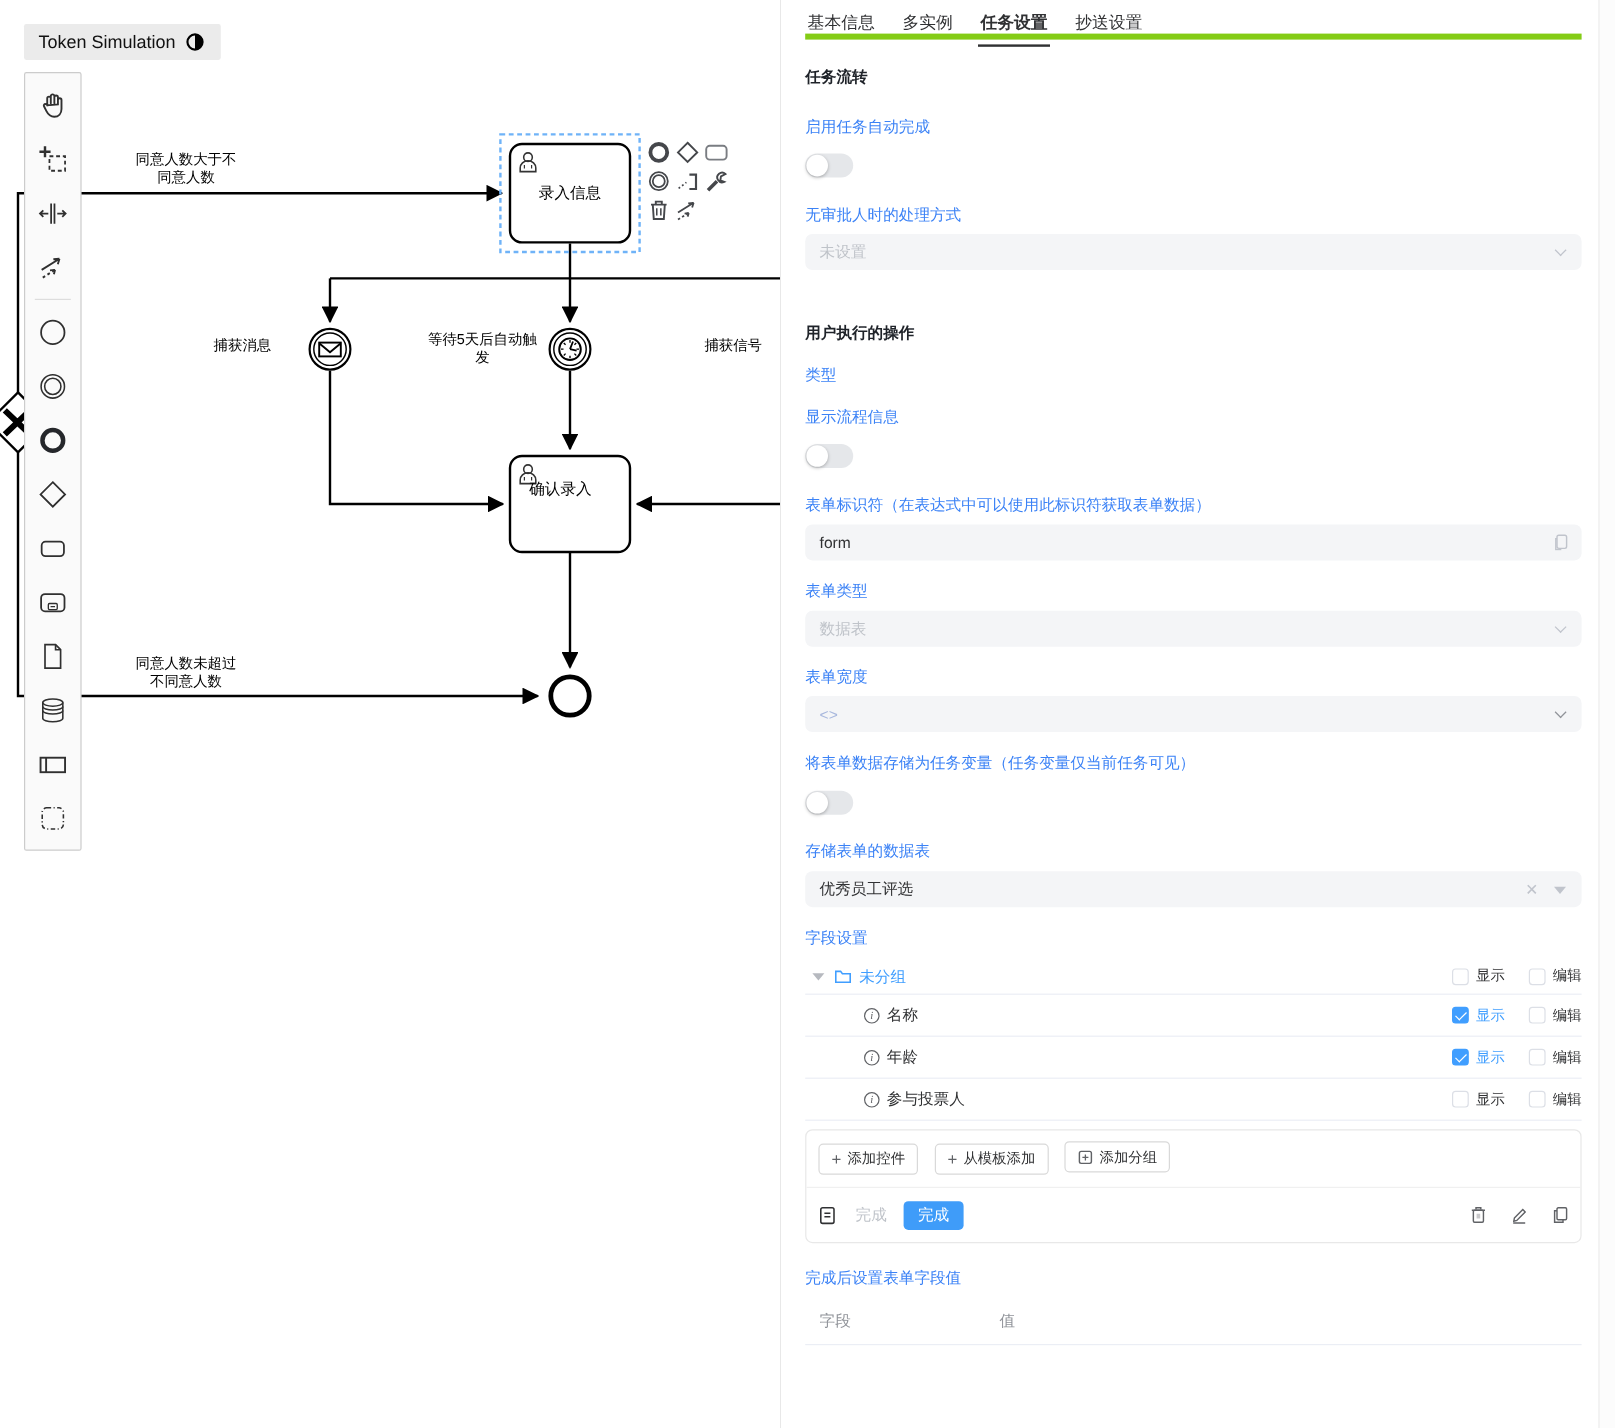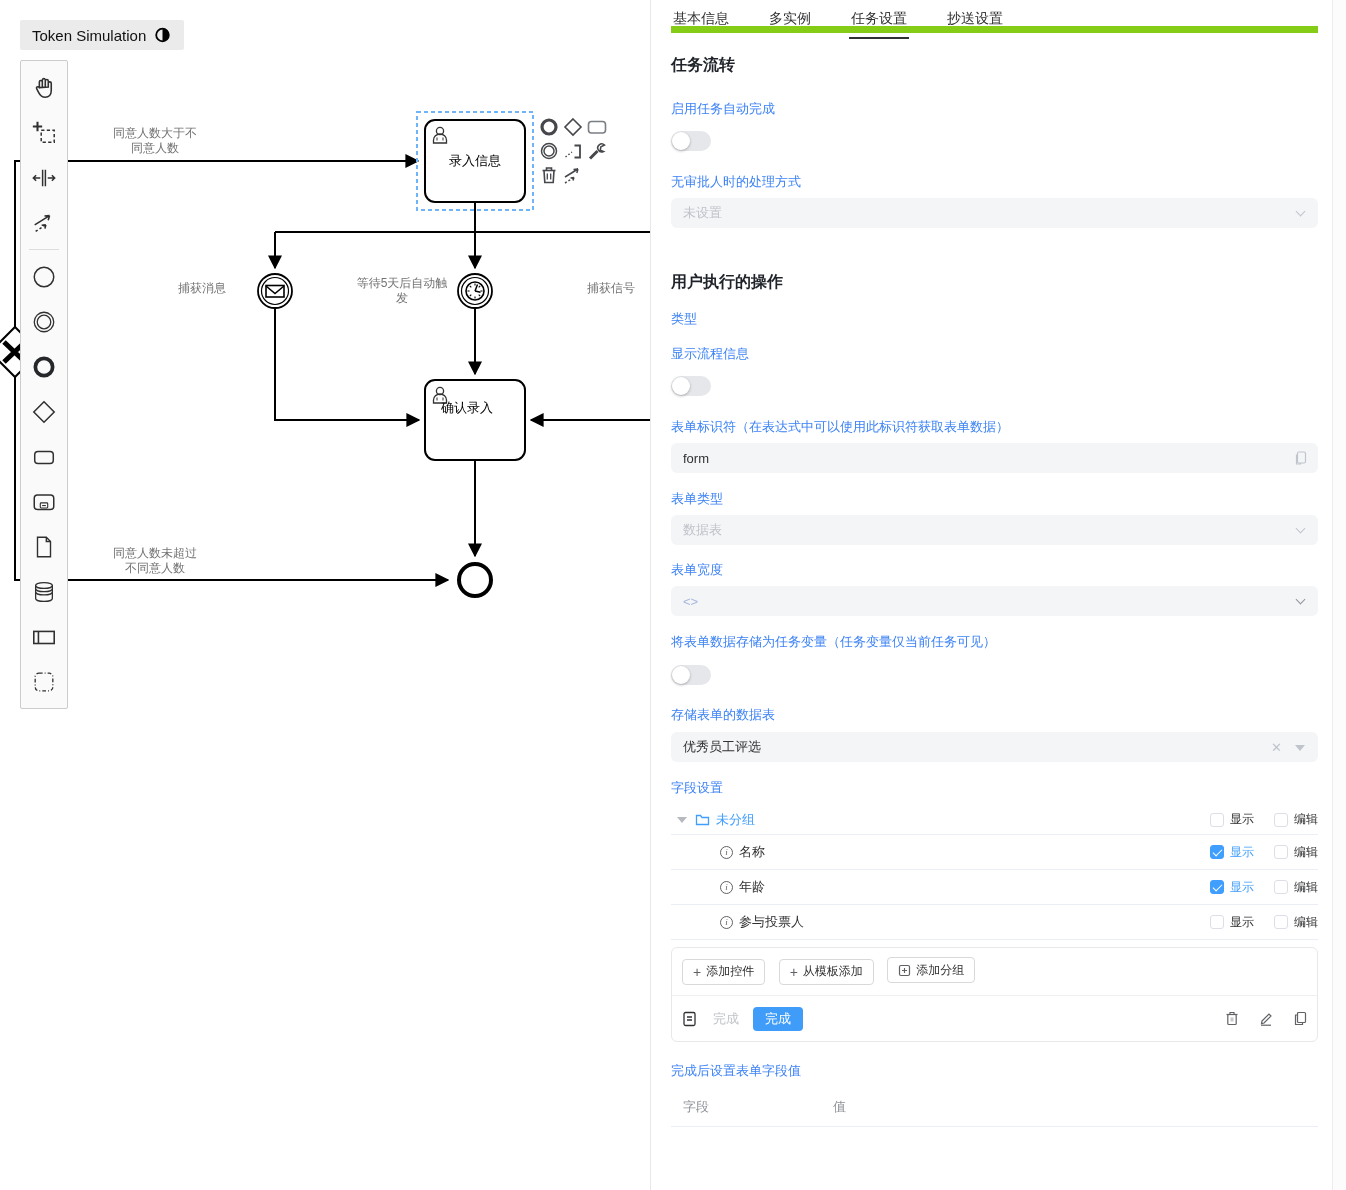--- a/index.html
+++ b/index.html
@@ -3,43 +3,43 @@
 <meta charset="utf-8">
 <style>
   *{margin:0;padding:0;box-sizing:border-box}
   html,body{width:1346px;height:1190px;overflow:hidden;background:#fff;
     font-family:"Liberation Sans","DejaVu Sans",sans-serif;color:#303133}
   .app{position:relative;width:1346px;height:1190px}
 
   
   .canvas{position:absolute;left:0;top:0;width:651px;height:1190px;background:#fff;overflow:hidden;border-right:1px solid #e8e8e8}
   .canvas svg.diagram{position:absolute;left:0;top:0}
-  .dlabel{position:absolute;font-size:12px;line-height:15px;color:#737373;text-align:center;white-space:pre-line}
+  .dlabel{position:absolute;font-size:12px;line-height:15px;color:#000000;text-align:center;white-space:pre-line}
   .task-text{position:absolute;display:flex;align-items:center;justify-content:center;font-size:13px;color:#000}
 
   .token-btn{position:absolute;left:20px;top:20px;height:30px;padding:0 12px;background:#ebebeb;border-radius:2px;
     display:flex;align-items:center;gap:7px;font-size:15px;color:#111;cursor:pointer}
 
   .palette{position:absolute;left:20px;top:60px;width:48px;background:#fafafa;border:1px solid #ccc;border-radius:2px;padding:4px 0}
   .pal-item{width:46px;height:45px;display:flex;align-items:center;justify-content:center;cursor:pointer}
   .pal-sep{height:1px;background:#ddd;margin:4px 8px}
 
   .ctx-pad{position:absolute;left:538px;top:116px;width:72px;display:flex;flex-wrap:wrap;gap:2px}
   .ctx-item{width:22px;height:22px;display:flex;align-items:center;justify-content:center;cursor:pointer}
 
   
   .panel{position:absolute;left:651px;top:0;width:695px;height:1190px;background:#fff}
   .scroll-gutter{position:absolute;right:0;top:0;width:14px;height:1190px;background:#fcfcfc;border-left:1px solid #ededed}
   .panel-inner{padding:0 28px 0 20px}
 
-  .tabs{display:flex;gap:36px;border-bottom:7px solid #84cc16;height:33px;align-items:flex-start}
+  .tabs{display:flex;gap:19px;border-bottom:5px solid #84cc16;height:33px;align-items:flex-start}
   .tab{font-size:14px;color:#303133;padding:10px 2px 9px;cursor:pointer;border-bottom:2px solid transparent}
-  .tab.active{font-weight:400;border-bottom-color:#303133}
-
-  .sec-title{font-size:16px;font-weight:700;color:#1f2329}
+  .tab.active{font-weight:700;border-bottom-color:#303133}
+
+  .sec-title{font-size:13px;font-weight:700;color:#1f2329}
   .f-label{font-size:13px;color:#3b82f6}
   .toggle{width:40px;height:20px;border-radius:10px;background:#e5e7ea;position:relative;cursor:pointer}
   .toggle::after{content:"";position:absolute;left:1px;top:1px;width:18px;height:18px;border-radius:50%;background:#fff;
     box-shadow:0 1px 3px rgba(0,0,0,.28)}
   .sel,.tinput{height:30px;background:#f4f5f7;border-radius:6px;display:flex;align-items:center;
     padding:0 32px 0 12px;font-size:13px;color:#303133;position:relative;cursor:pointer}
   .sel.disabled{color:#bfc3c9;cursor:default}
   .sel .hint{color:#a7b7dd}
   .chev{position:absolute;right:14px;top:10px;width:7px;height:7px;border-right:1.5px solid #c0c4cc;border-bottom:1.5px solid #c0c4cc;transform:rotate(45deg)}
   .xmark{position:absolute;right:36px;top:8px;font-size:13px;color:#c0c4cc}

